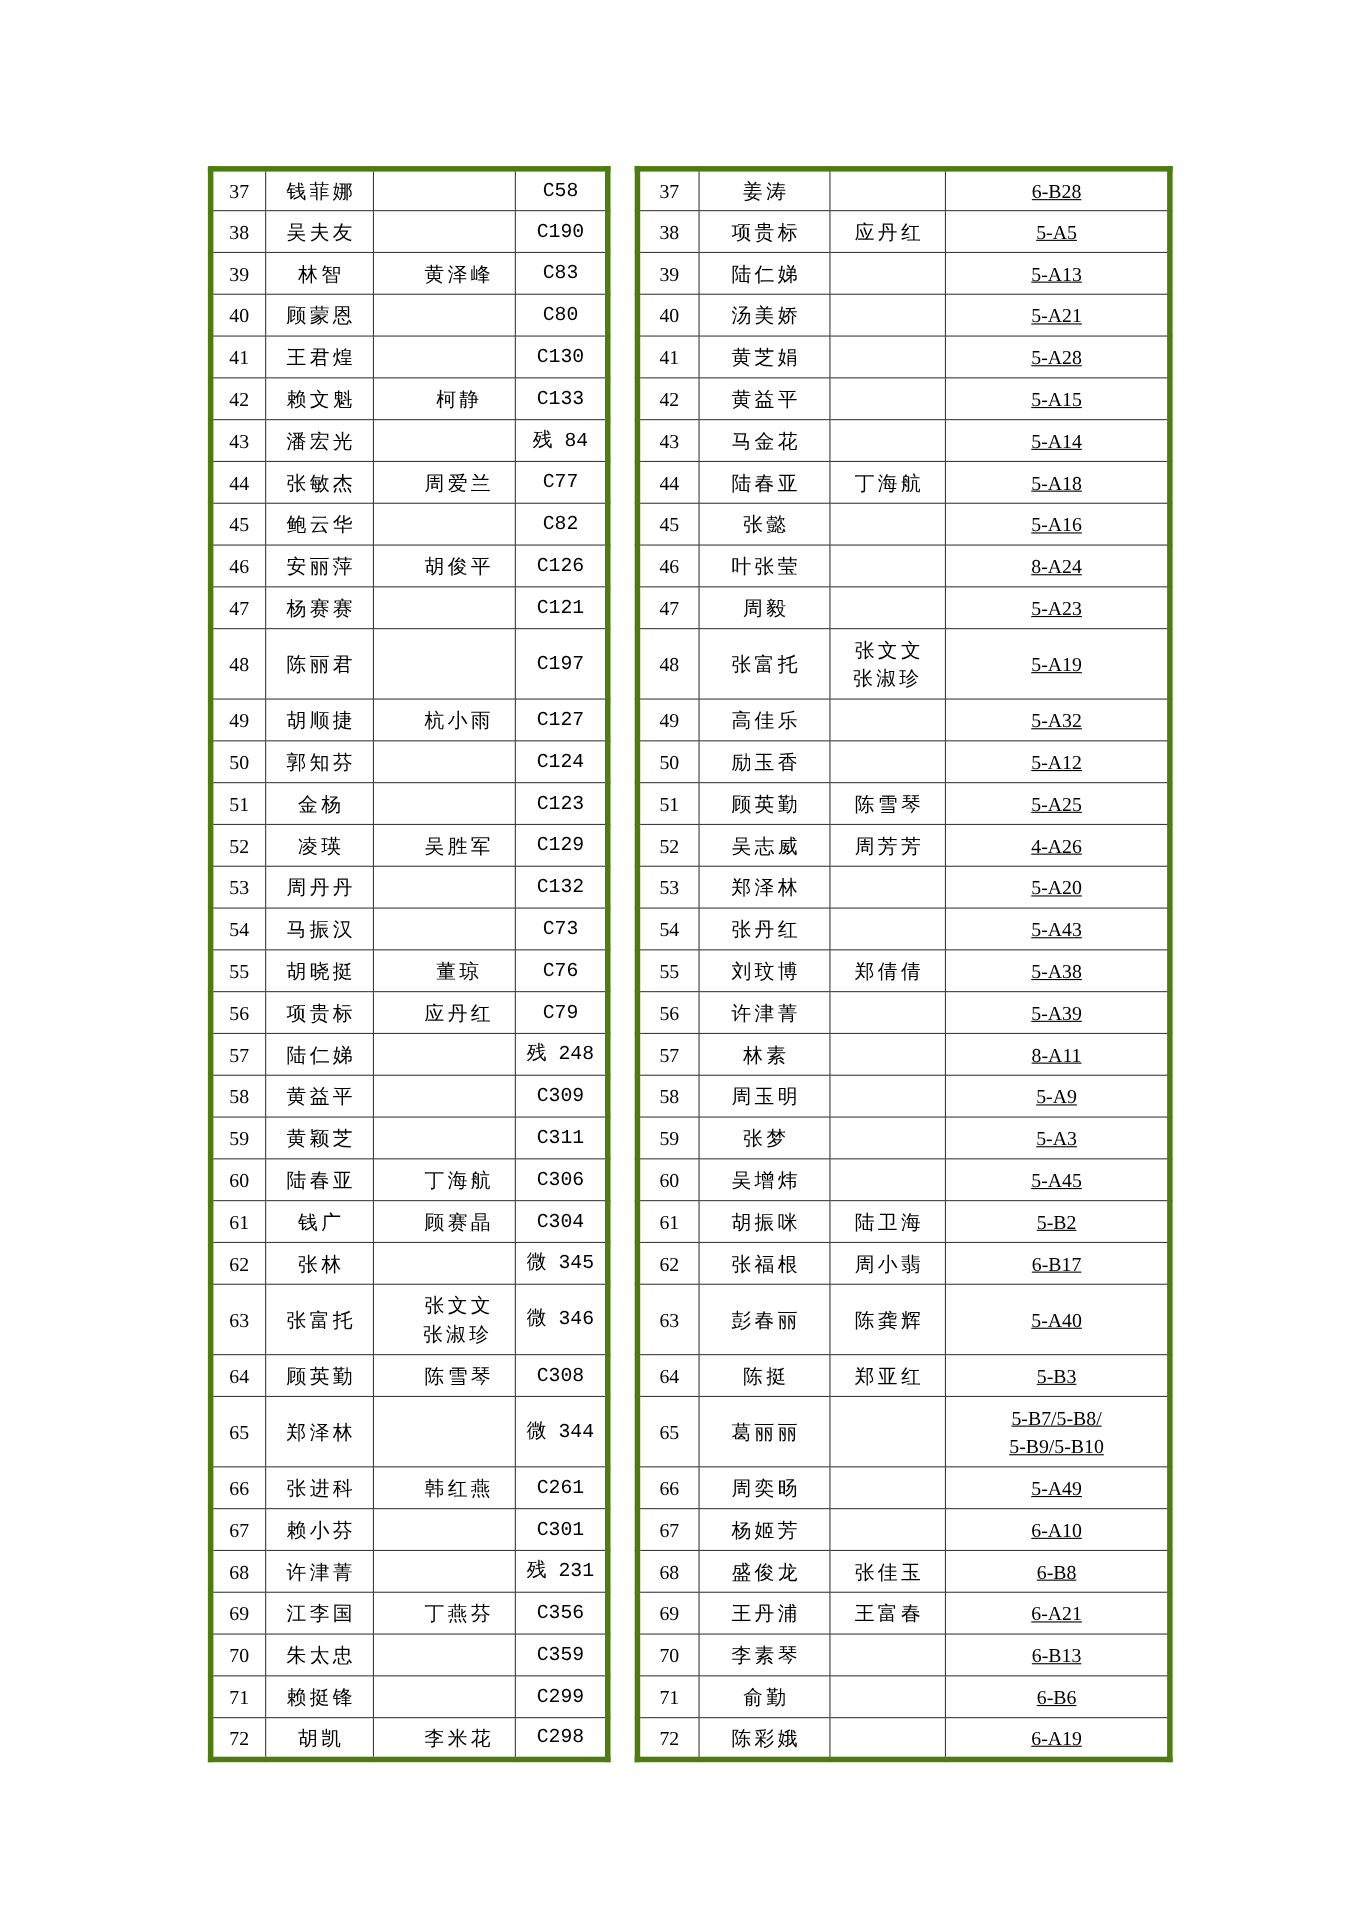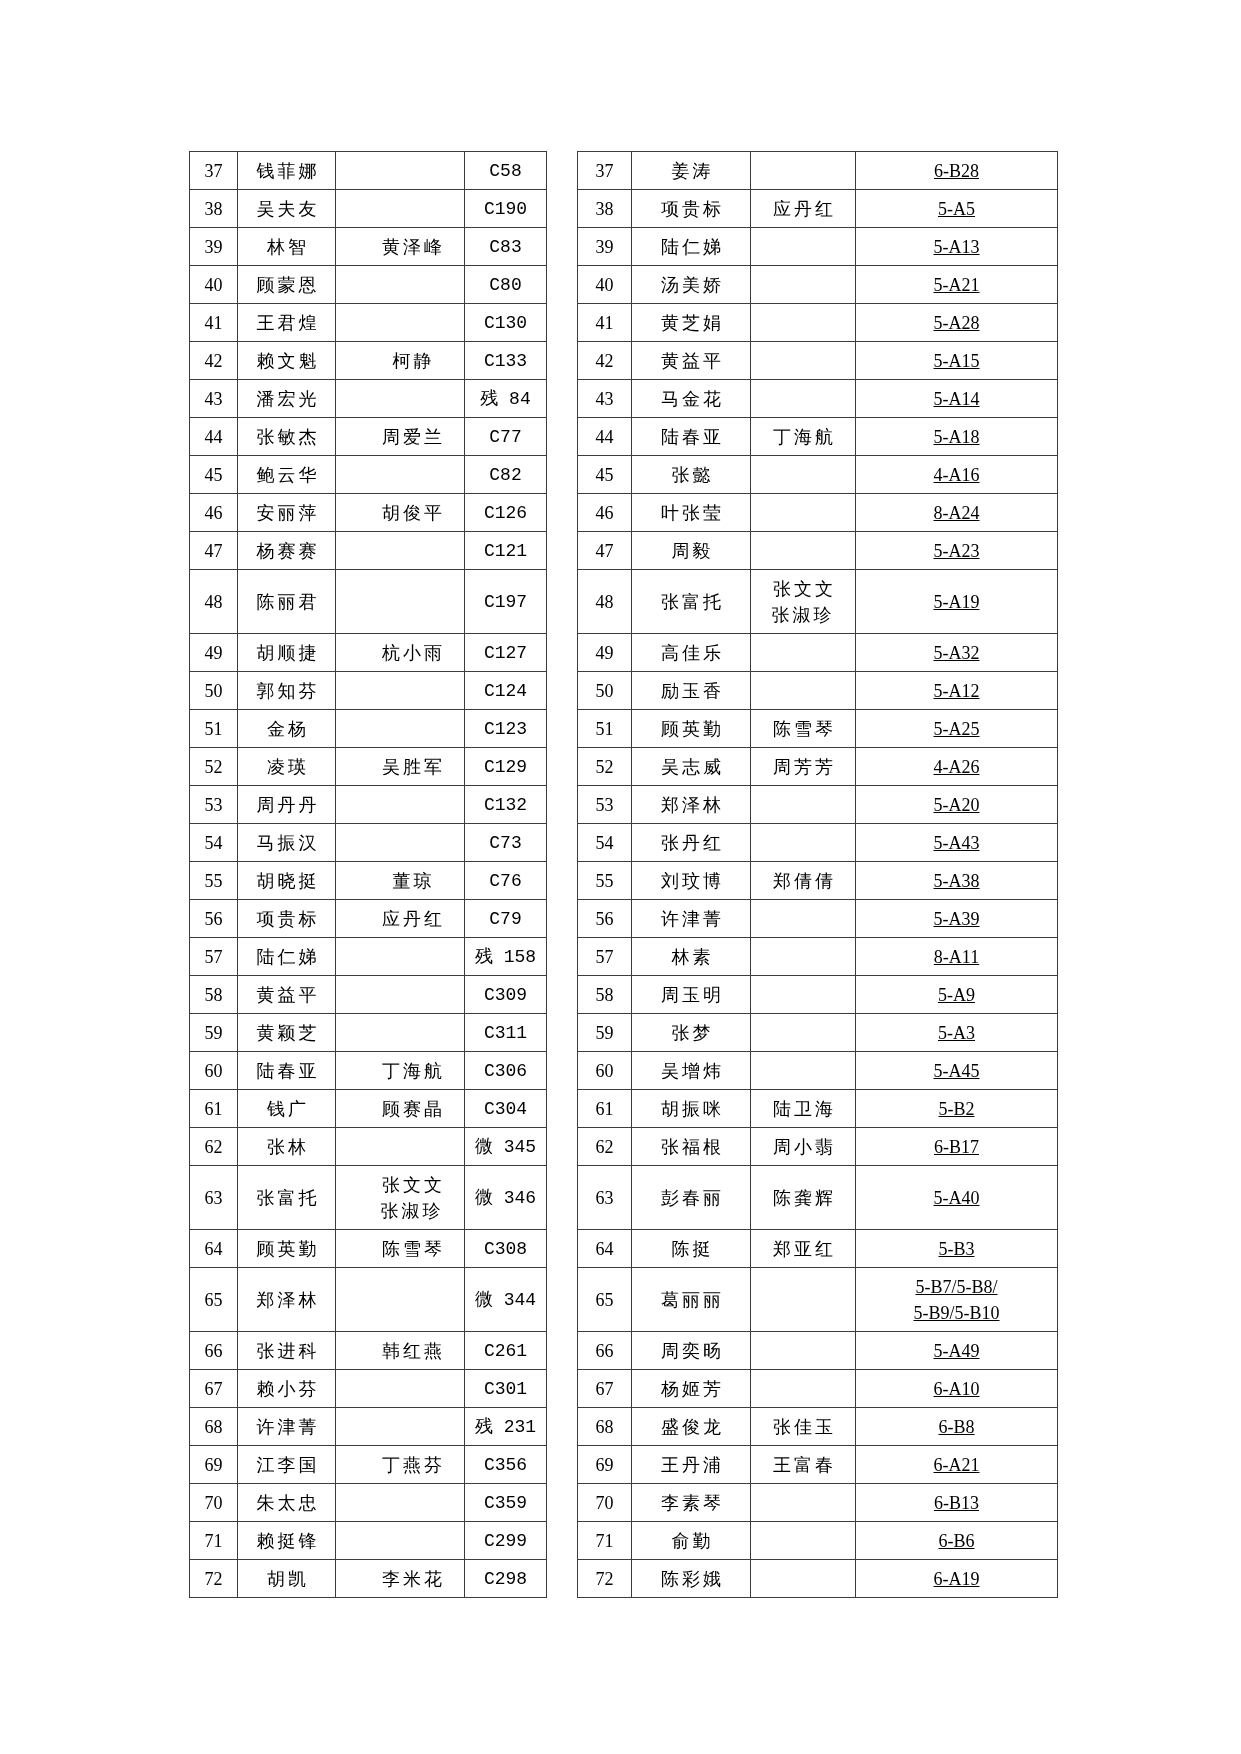--- a/index.html
+++ b/index.html
@@ -12,21 +12,21 @@
     width: 1241px;
     height: 1754px;
     font-family: "Liberation Serif", "DejaVu Serif", serif;
     color: #000000;
   }
   table.roster {
     position: absolute;
     top: 151px;
     border-collapse: collapse;
     table-layout: fixed;
-    border: 1px solid #4d7c0f;
+    border: 5px solid #4d7c0f;
   }
   #table-left  { left: 189px; width: 331px; }
   #table-right { left: 577px; width: 478px; }
 
   table.roster td {
     border: 1px solid #3c3c3c;
     text-align: center;
     vertical-align: middle;
     padding: 0;
     font-size: 18px;
@@ -174,21 +174,21 @@
         <tr>
           <td class="c-num">56</td>
           <td class="c-name">项贵标</td>
           <td class="c-co">应丹红</td>
           <td class="c-code">C79</td>
         </tr>
         <tr>
           <td class="c-num">57</td>
           <td class="c-name">陆仁娣</td>
           <td class="c-co"></td>
-          <td class="c-code">残 158</td>
+          <td class="c-code">残 248</td>
         </tr>
         <tr>
           <td class="c-num">58</td>
           <td class="c-name">黄益平</td>
           <td class="c-co"></td>
           <td class="c-code">C309</td>
         </tr>
         <tr>
           <td class="c-num">59</td>
           <td class="c-name">黄颖芝</td>
@@ -322,21 +322,21 @@
         <tr>
           <td class="c-num">44</td>
           <td class="c-name">陆春亚</td>
           <td class="c-co">丁海航</td>
           <td class="c-code">5-A18</td>
         </tr>
         <tr>
           <td class="c-num">45</td>
           <td class="c-name">张懿</td>
           <td class="c-co"></td>
-          <td class="c-code">4-A16</td>
+          <td class="c-code">5-A16</td>
         </tr>
         <tr>
           <td class="c-num">46</td>
           <td class="c-name">叶张莹</td>
           <td class="c-co"></td>
           <td class="c-code">8-A24</td>
         </tr>
         <tr>
           <td class="c-num">47</td>
           <td class="c-name">周毅</td>

